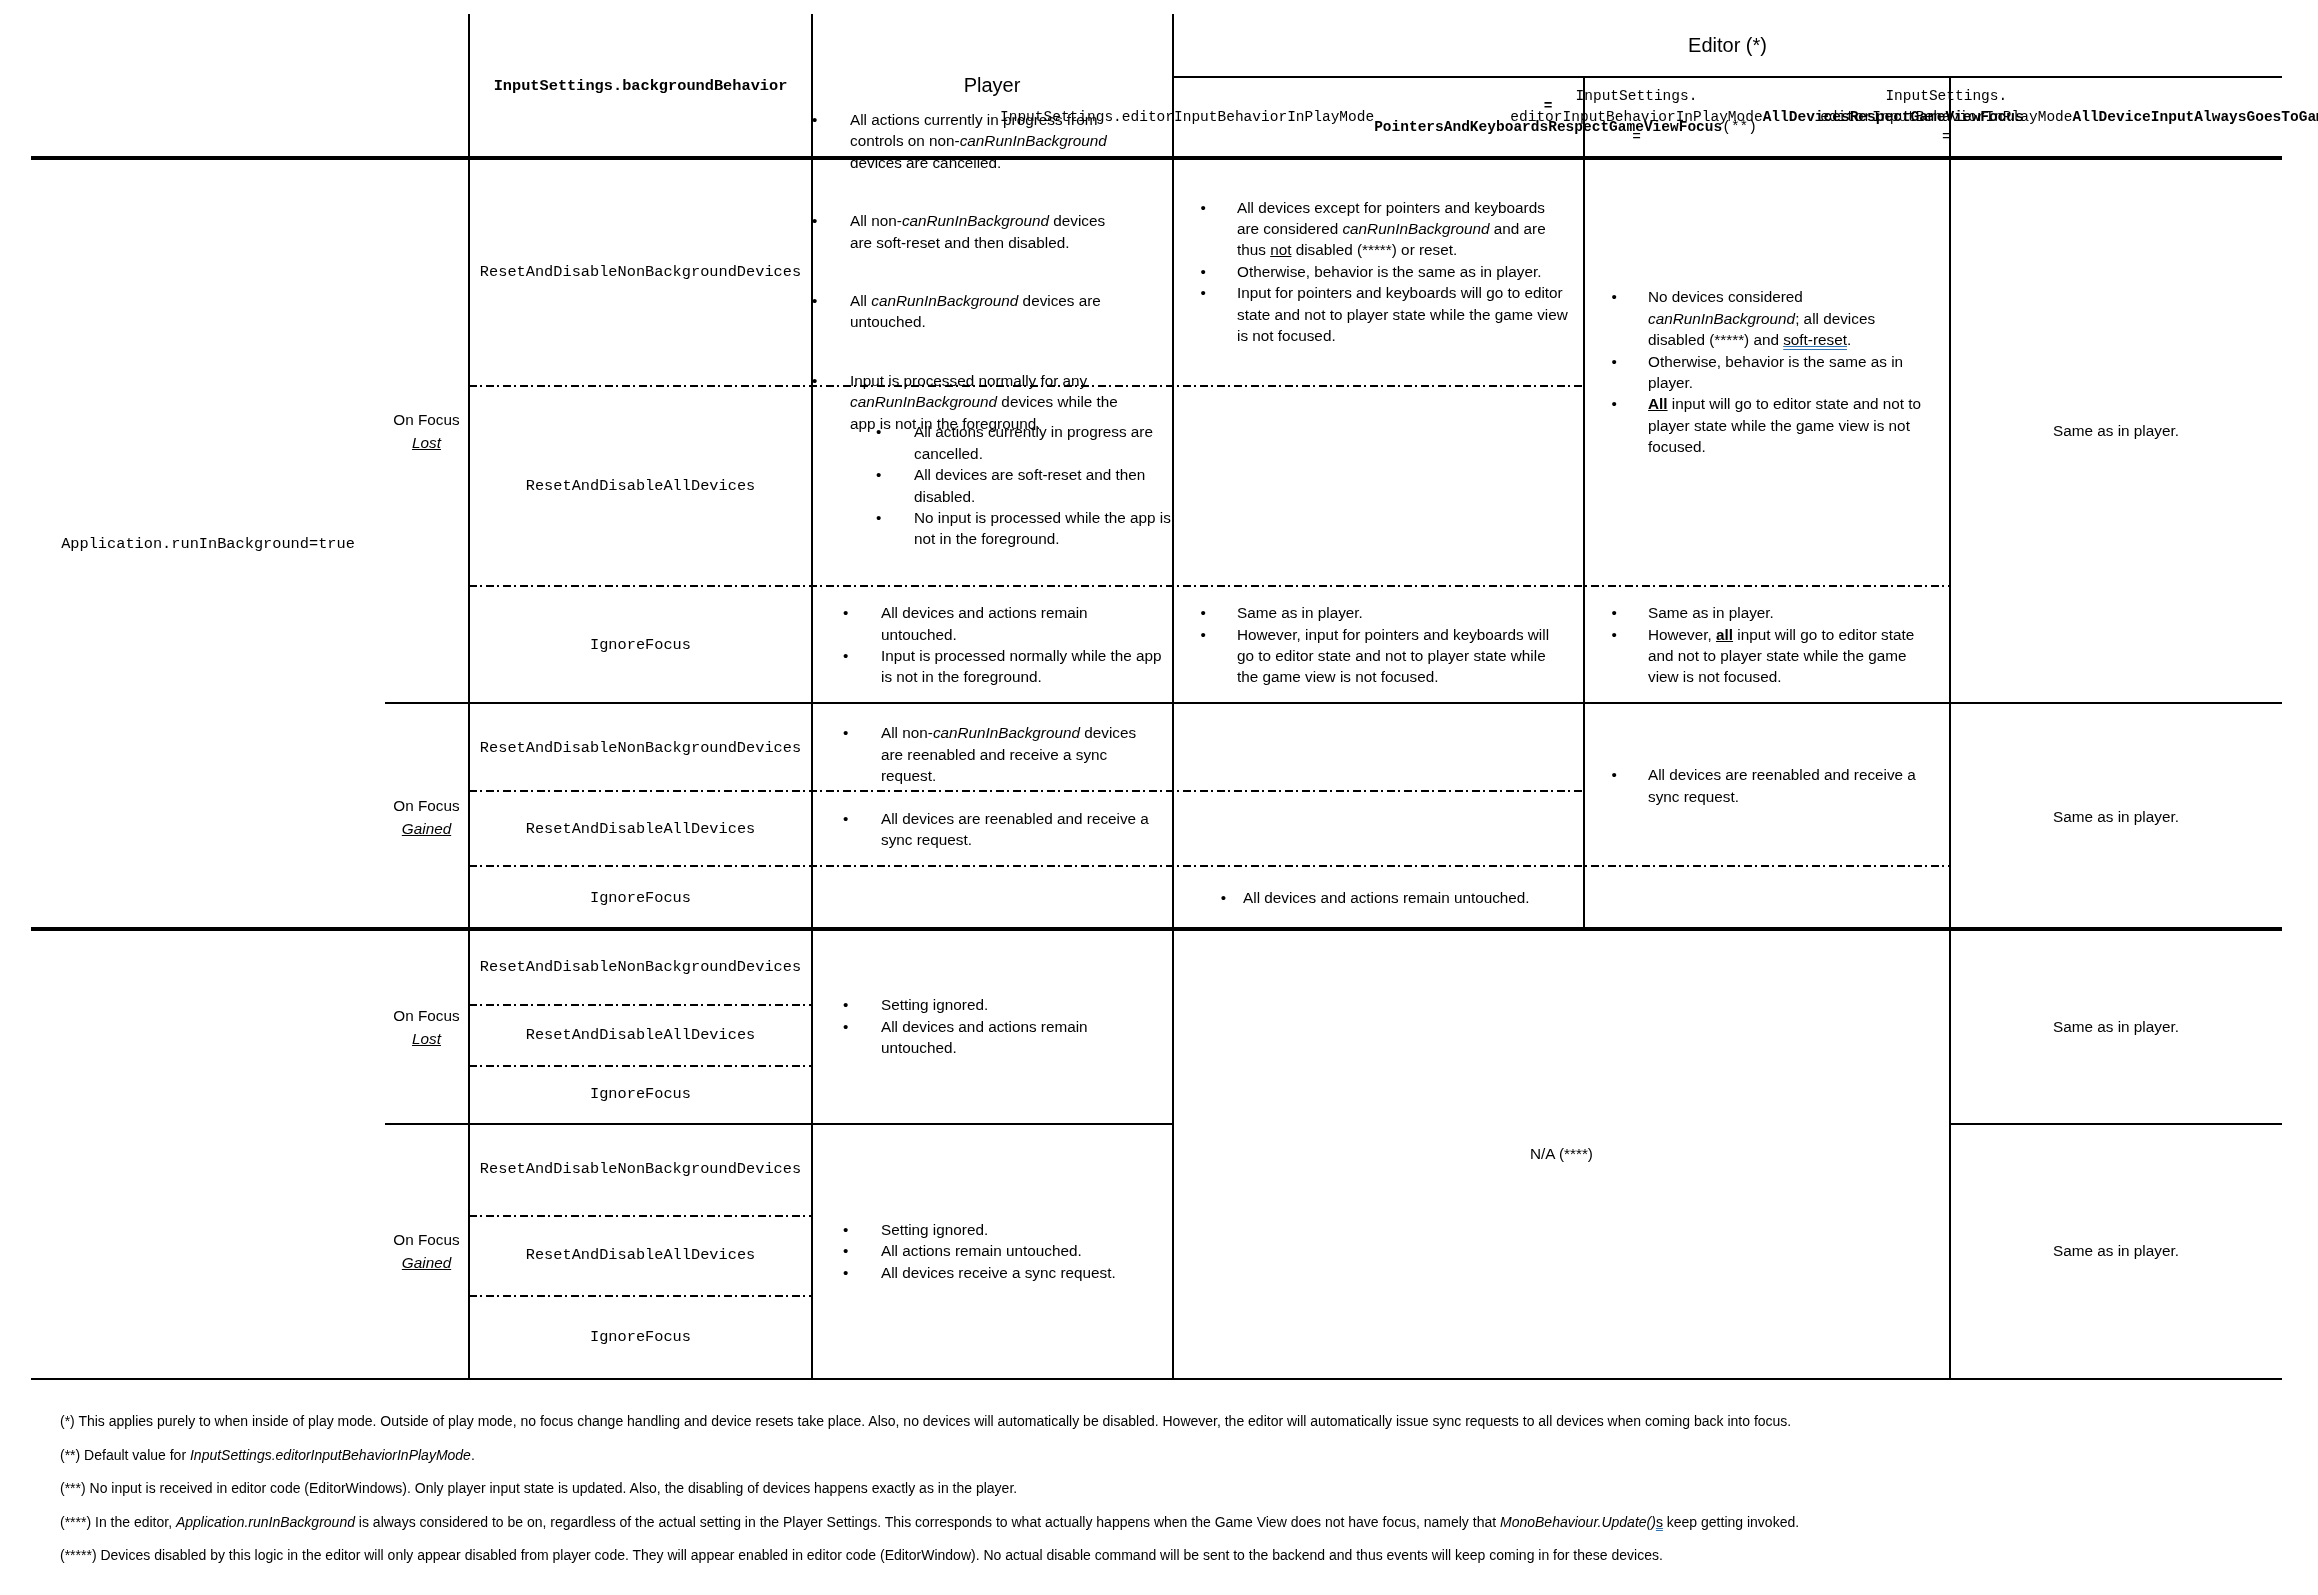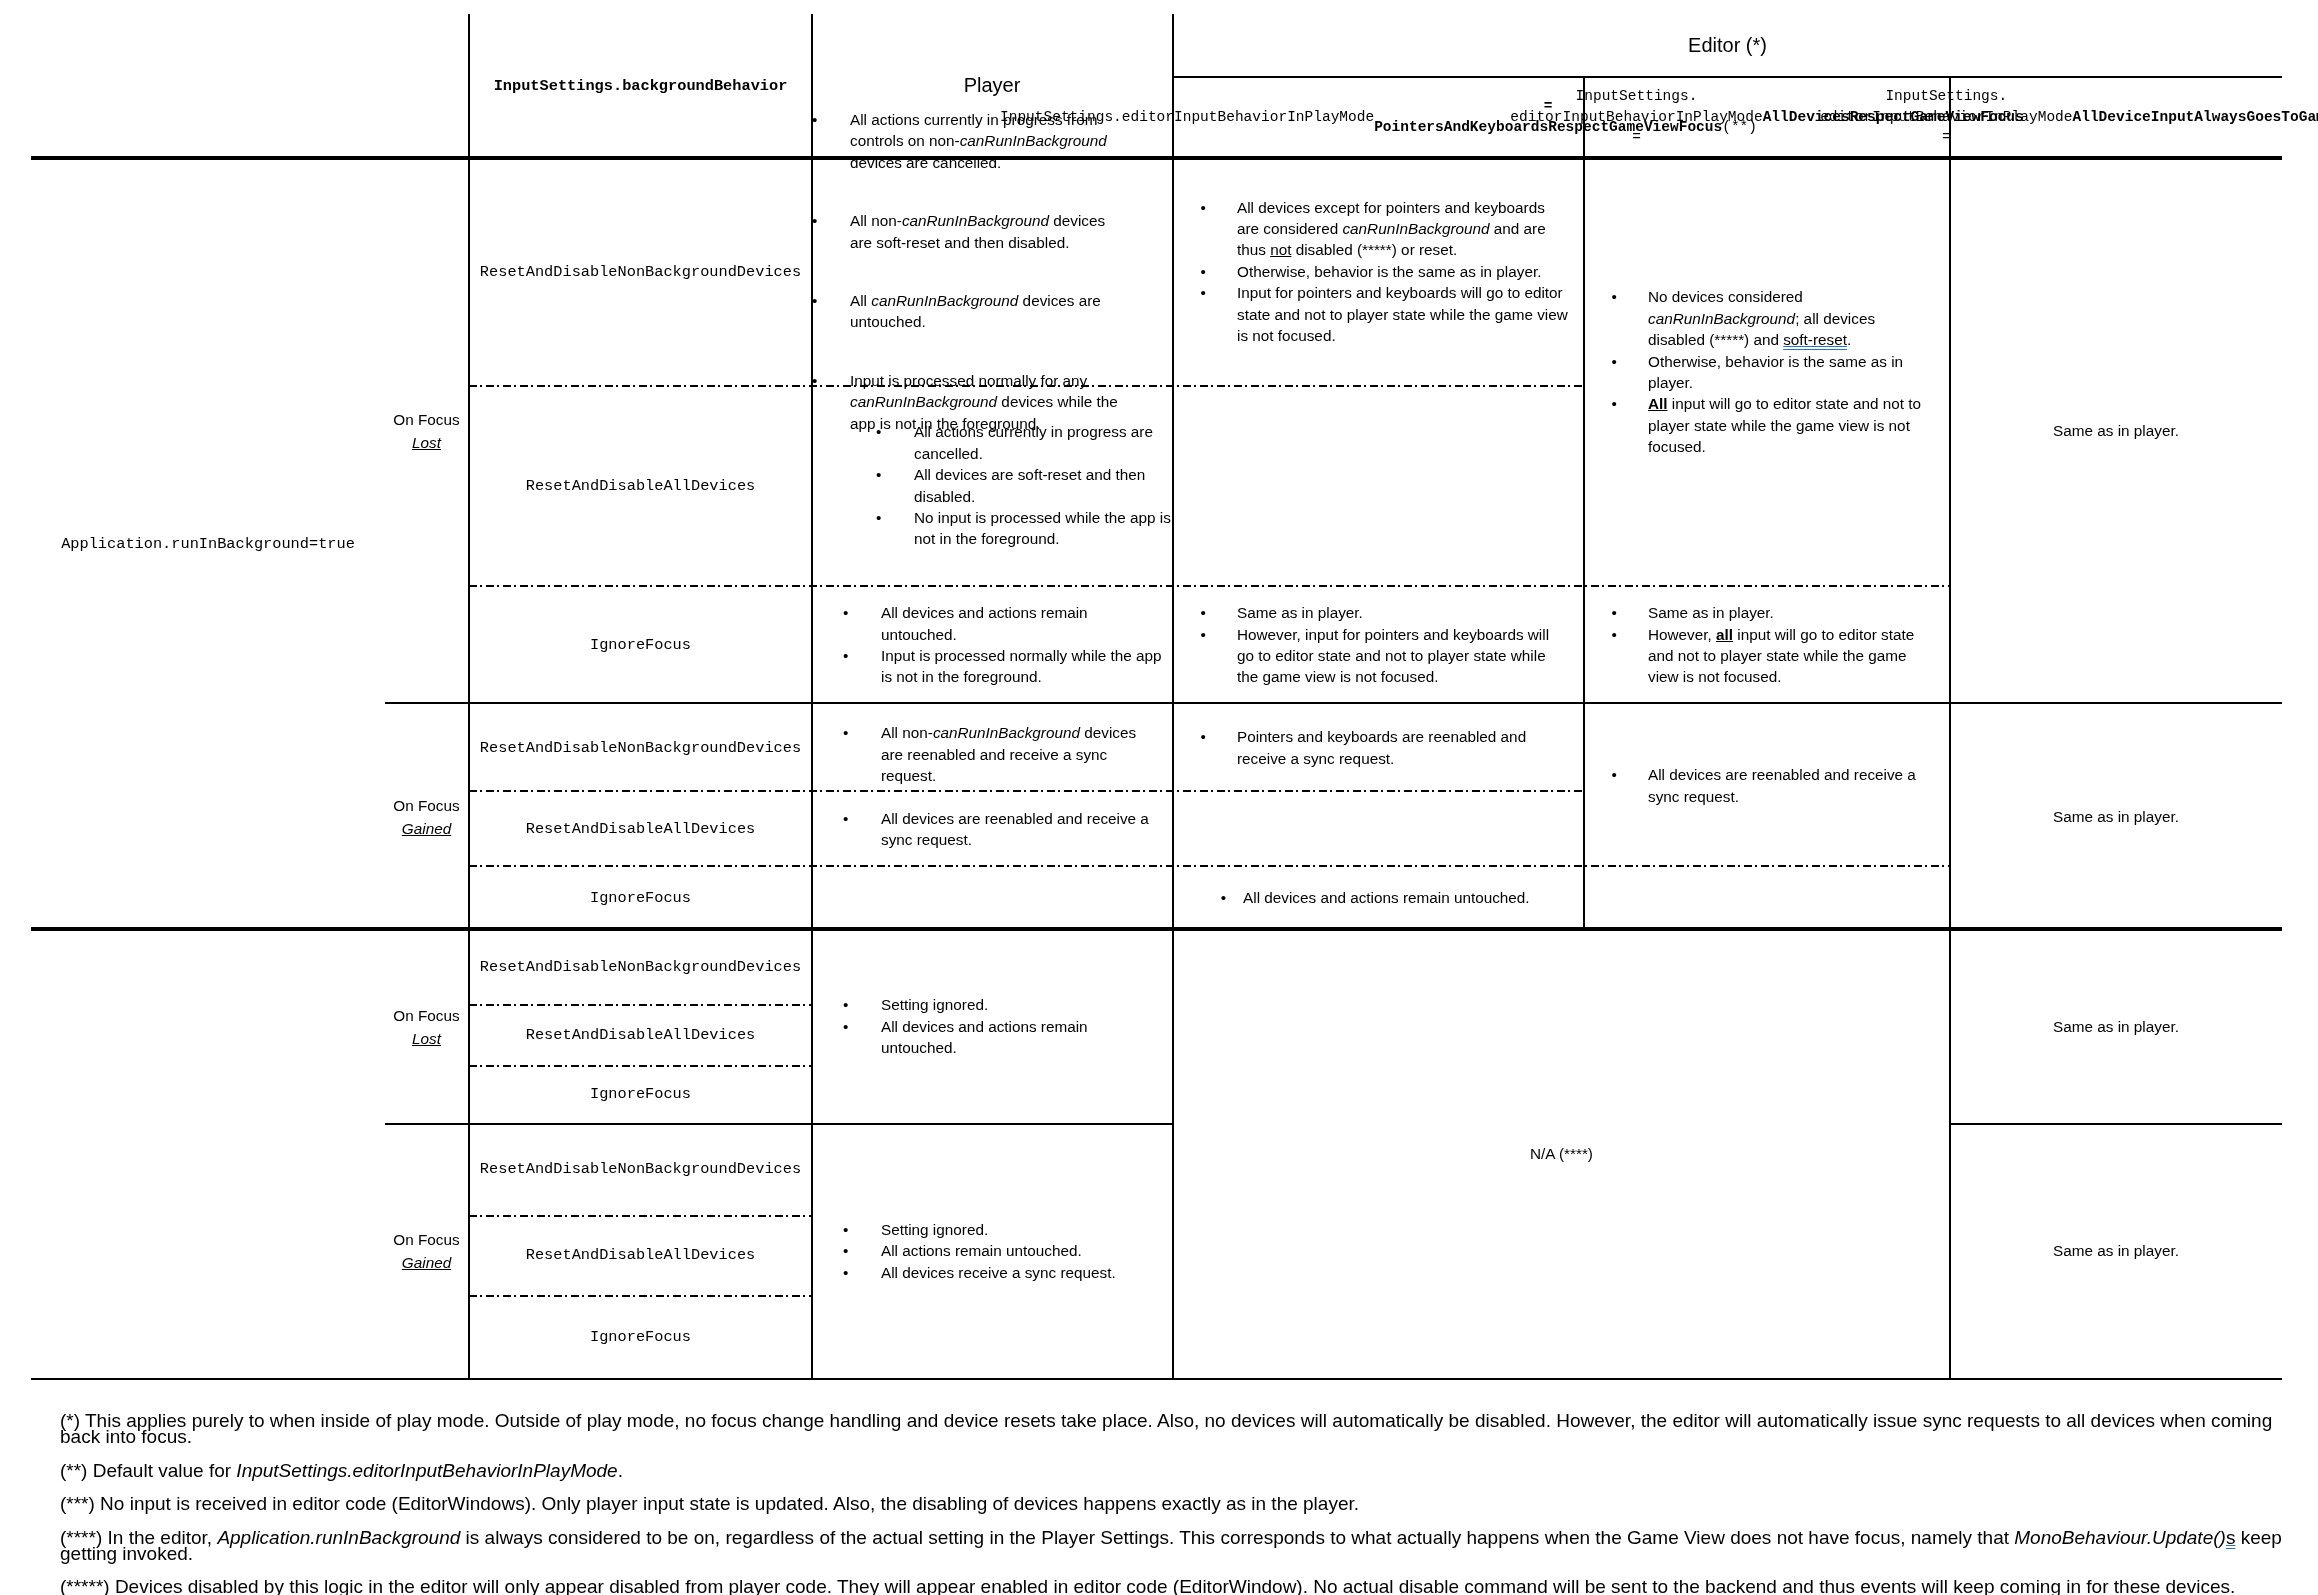--- a/index.html
+++ b/index.html
@@ -30,21 +30,21 @@
   .ublue { text-decoration:underline double #2e74b5; }
   
   .vline { position:absolute; width:1.5px; background:#000; }
   .hline { position:absolute; height:1.5px; background:#000; }
   .hline.med { height:2.3px; }
   .hline.thick { height:3.8px; }
   .dash { position:absolute; height:1.5px;
     background:repeating-linear-gradient(to right,#000 0 7.6px,transparent 7.6px 11.4px,#000 11.4px 13px,transparent 13px 17px); }
   
   #footnotes { position:absolute; left:60px; top:1413px; width:2244px; }
-  #footnotes p { margin:0 0 17.6px 0; font-size:19px; line-height:16px; }
+  #footnotes p { margin:0 0 17.6px 0; font-size:14px; line-height:16px; }
 </style>
 </head>
 <body>
 
 <div id="page">
 
   <div class="vline" style="left:468px;top:13.7px;height:1365px;"></div>
   <div class="vline" style="left:811px;top:13.7px;height:1365px;"></div>
   <div class="vline" style="left:1172px;top:13.7px;height:1365px;"></div>
   <div class="vline" style="left:1583px;top:76px;height:853px;"></div>
@@ -116,23 +116,20 @@
 
   <ul class="cell blist tight" style="left:1173px;top:158px;width:411px;height:227px;">
       <li>All devices except for pointers and keyboards are considered <i>canRunInBackground</i> and are thus <u>not</u> disabled (*****) or reset.</li>
       <li>Otherwise, behavior is the same as in player.</li>
       <li>Input for pointers and keyboards will go to editor state and not to player state while the game view is not focused.</li>
     </ul>
   <ul class="cell blist tight" style="left:1173px;top:586px;width:411px;height:118px;">
       <li>Same as in player.</li>
       <li>However, input for pointers and keyboards will go to editor state and not to player state while the game view is not focused.</li>
     </ul>
-  <ul class="cell blist tight" style="left:1173px;top:704px;width:411px;height:87px;">
-      <li>Pointers and keyboards are reenabled and receive a sync request.</li>
-    </ul>
 
   <ul class="cell blist tight" style="left:1584px;top:158px;width:356px;height:428px;">
       <li>No devices considered <i>canRunInBackground</i>; all devices disabled (*****) and <span class="ublue">soft-reset</span>.</li>
       <li>Otherwise, behavior is the same as in player.</li>
       <li><b><u>All</u></b> input will go to editor state and not to player state while the game view is not focused.</li>
     </ul>
   <ul class="cell blist tight" style="left:1584px;top:586px;width:366px;height:118px;">
       <li>Same as in player.</li>
       <li>However, <b><u>all</u></b> input will go to editor state and not to player state while the game view is not focused.</li>
     </ul>

